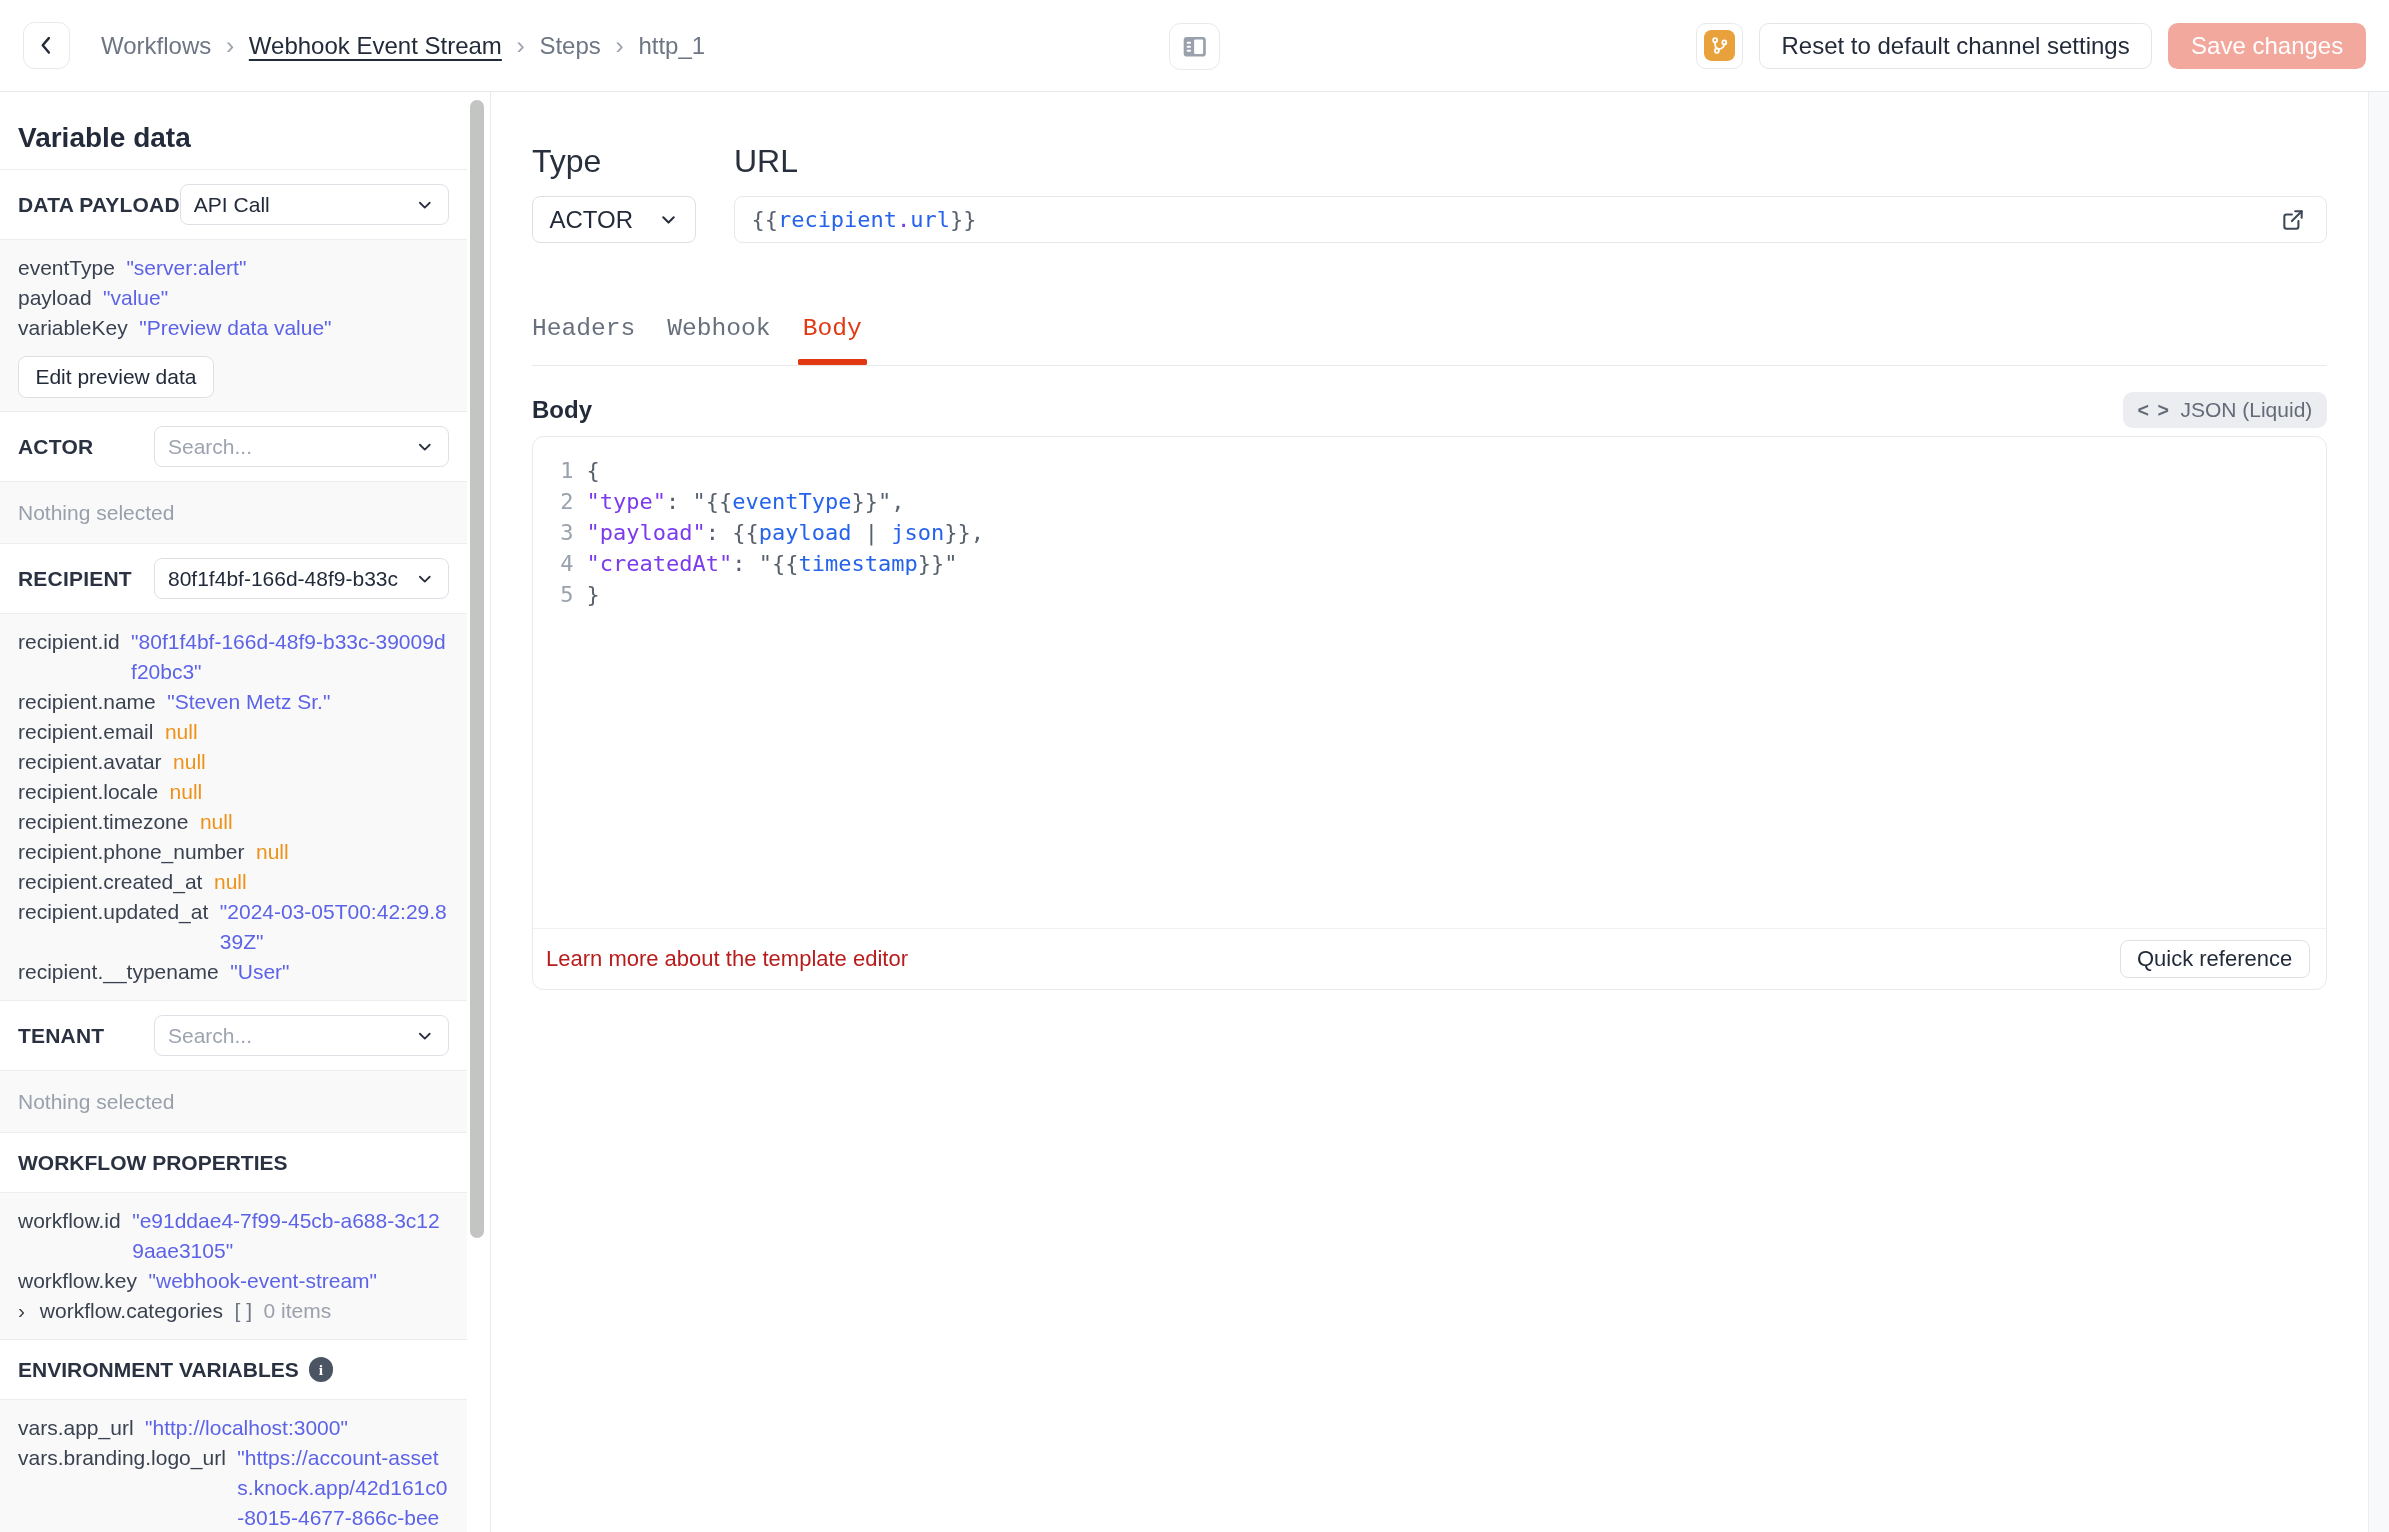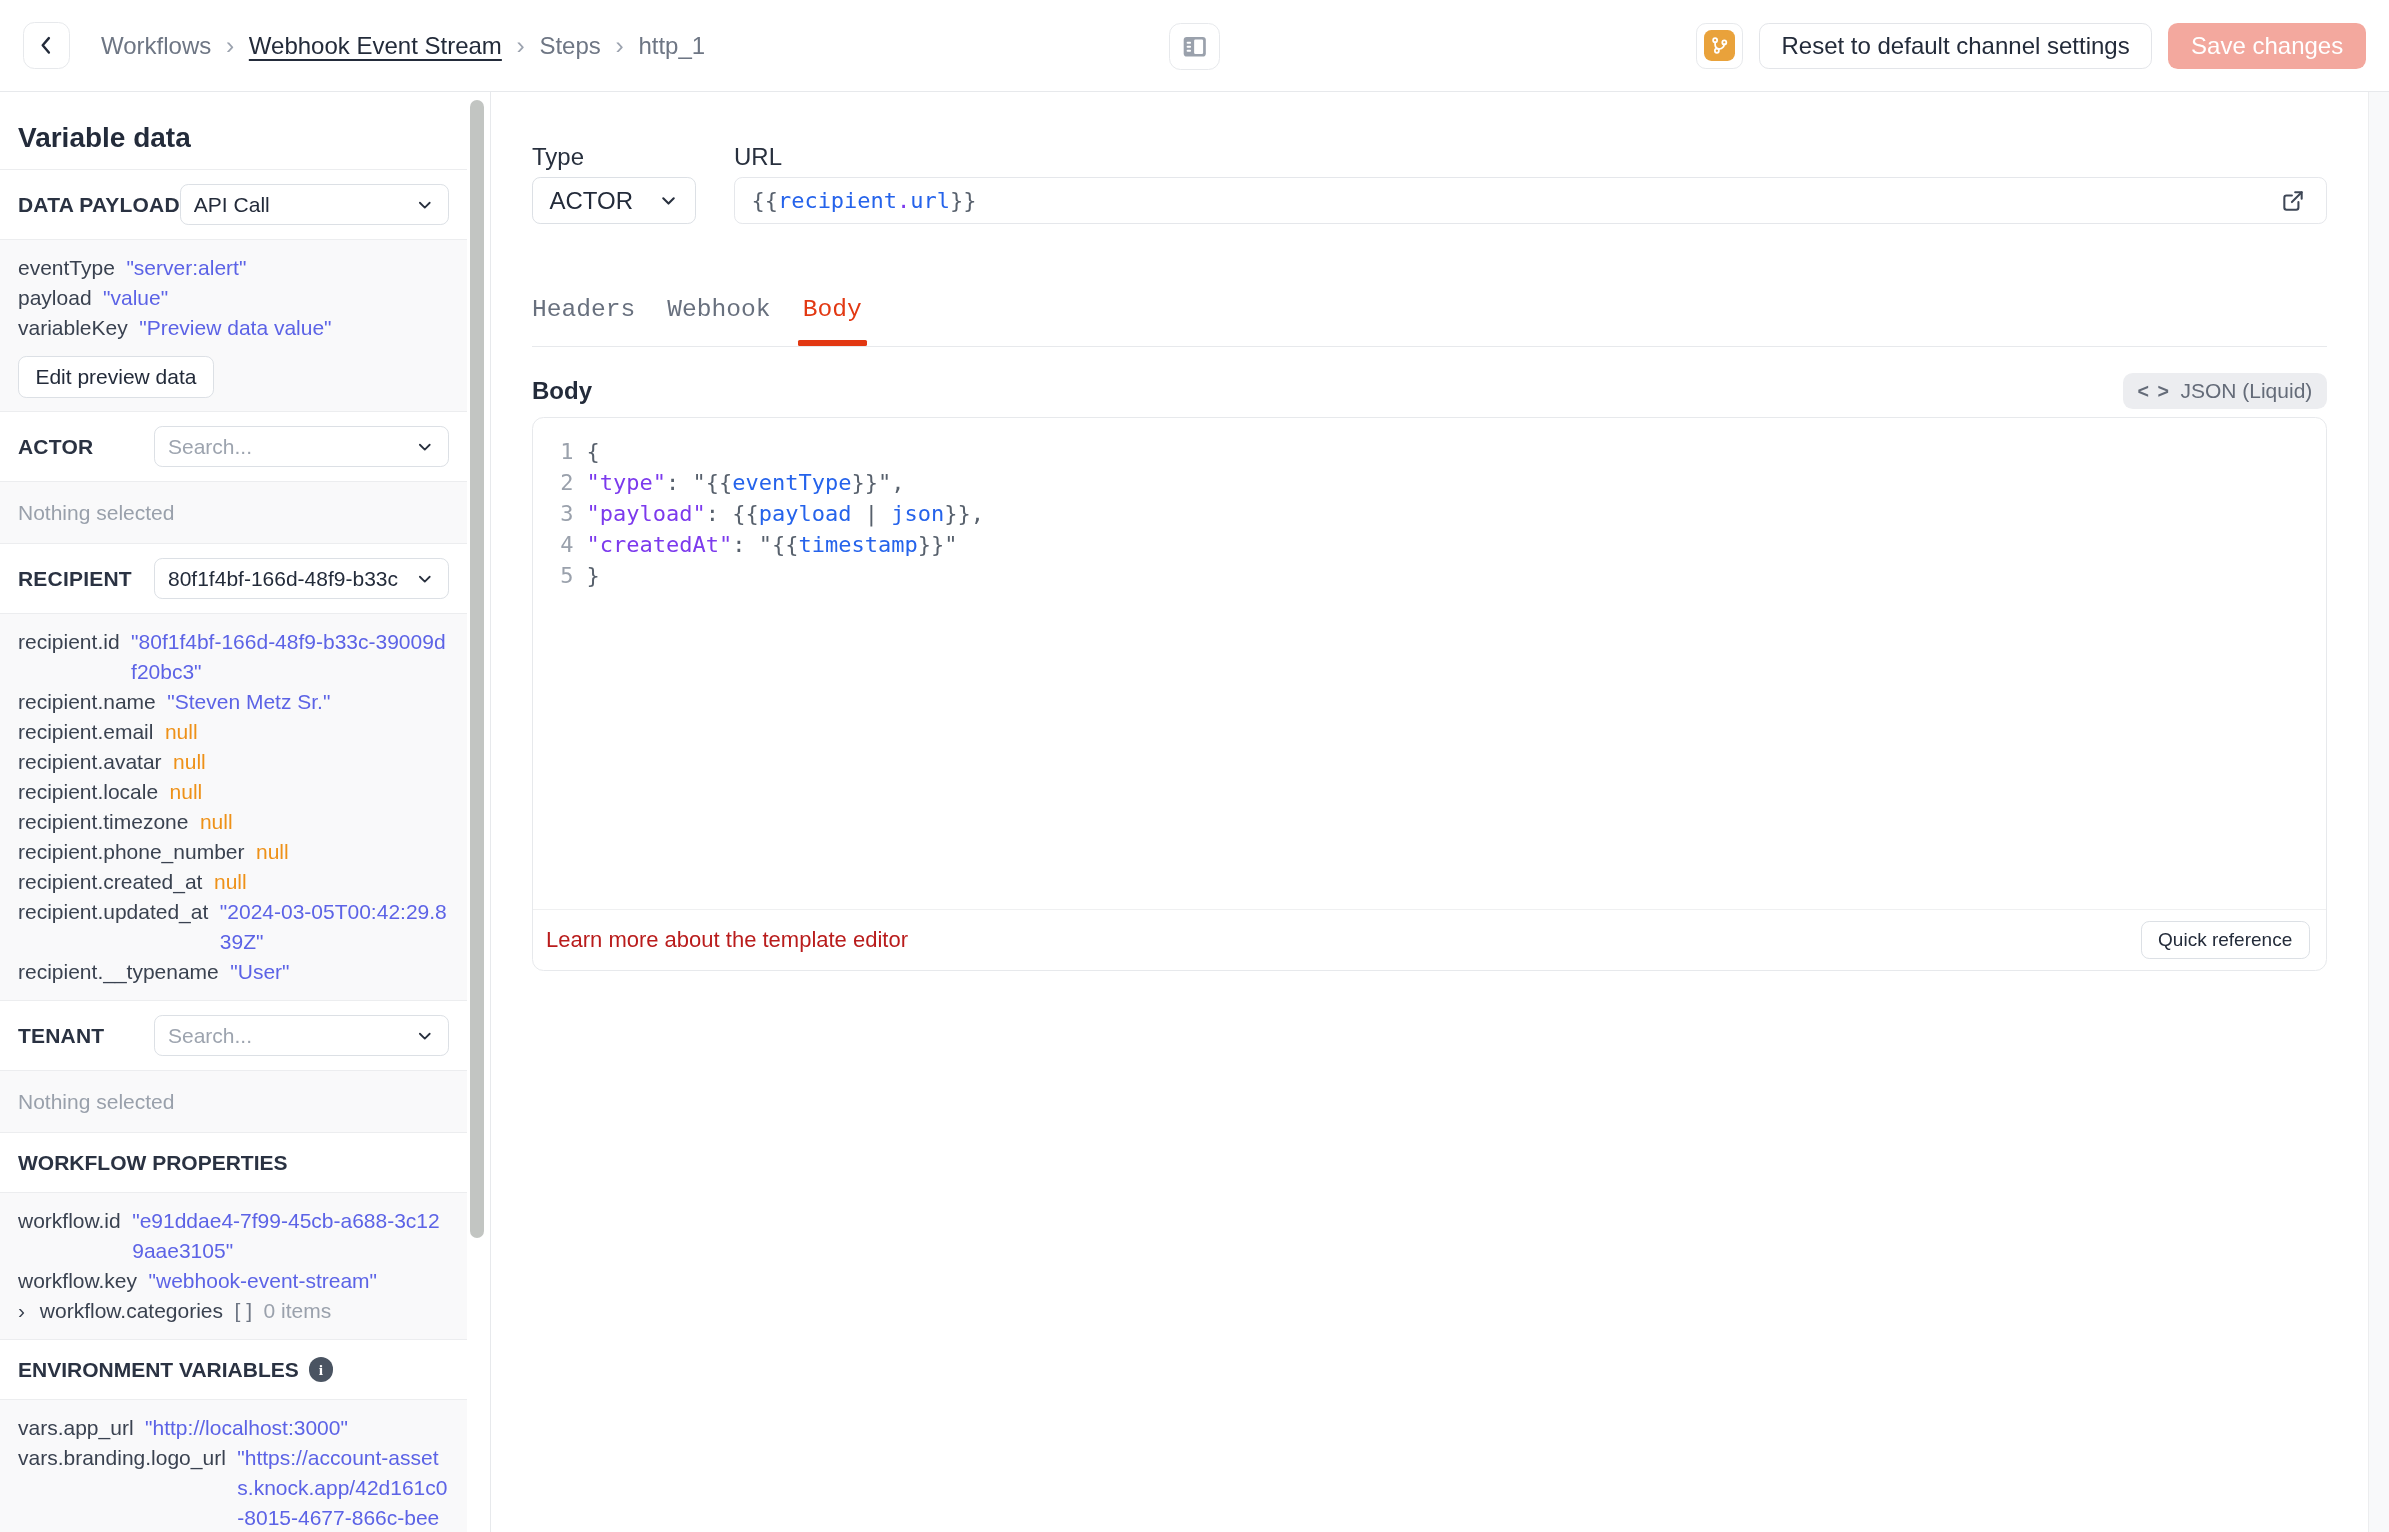--- a/index.html
+++ b/index.html
@@ -48,21 +48,21 @@
   .sb-header { height:59px; display:flex; align-items:center; gap:9.8px; padding:0 18px; font-size:21px; font-weight:600; color:#2A3242; background:#fff; }
   .cat-row { cursor:pointer; }
   .cat-chevron { color:#3A4250; font-size:21px; margin-right:3.3px; }
   .info-dot { width:24.6px; height:24.6px; border-radius:50%; background:#4A5462; color:#fff; display:inline-flex; align-items:center; justify-content:center; font-size:15.6px; font-weight:700; font-family:"Liberation Serif", serif; }
 
   
   .main { flex:1; position:relative; background:#fff; min-width:0; }
   .right-gutter { position:absolute; right:0; top:0; bottom:0; width:21px; background:#F8F9FA; border-left:1.6px solid #ECEDEF; }
   .main-inner { padding:51px 62px 0 41px; }
   .field-row { display:flex; gap:38px; }
-  .field-label { font-size:24px; font-weight:500; color:#28303E; margin-bottom:6px; }
+  .field-label { font-size:32px; font-weight:500; color:#28303E; margin-bottom:16px; }
   .type-select { width:164px; height:47px; border:1.6px solid #DCE0E5; border-radius:8.2px; display:flex; align-items:center; justify-content:space-between; padding:0 16.4px; font-size:24px; color:#232B3A; cursor:pointer; background:#fff; }
   .url-field { flex:1; min-width:0; }
   .url-input { height:47px; border:1.6px solid #E5E7EB; border-radius:8.2px; display:flex; align-items:center; padding:0 16.4px; background:#fff; }
   .mono { font-family:"DejaVu Sans Mono", monospace; }
   .url-text { font-size:22px; flex:1; }
   .tk-pl { color:#57606C; }
   .tk-var { color:#2563EB; }
   .tk-dot { color:#7C3AED; }
   .tk-key { color:#7C3AED; }
   .ext-link { width:33px; height:33px; display:flex; align-items:center; justify-content:center; cursor:pointer; }
@@ -76,21 +76,21 @@
   .body-title { font-size:24px; font-weight:600; color:#232B3A; }
   .lang-badge { background:#ECEDF0; border-radius:9.8px; height:36px; display:flex; align-items:center; gap:9.8px; padding:0 14.7px; font-size:21px; color:#646B78; }
   .badge-code { font-size:19.6px; letter-spacing:1.6px; color:#646B78; font-weight:600; }
 
   .editor-card { margin-top:8.2px; border:1.6px solid #E7E9EC; border-radius:11.5px; background:#fff; overflow:hidden; }
   .code-area { height:491px; padding:18px 19.6px 0; cursor:text; }
   .cl { display:flex; font-size:22px; line-height:31px; }
   .ln { width:21px; text-align:right; color:#9AA1AC; margin-right:13px; flex-shrink:0; }
   .editor-footer { border-top:1.6px solid #EFF0F1; height:61px; display:flex; align-items:center; justify-content:space-between; padding:0 16.4px 0 13px; }
   .learn-link { font-size:22px; color:#b91c1c; cursor:pointer; }
-  .quick-ref { height:38px; border:1.6px solid #DCE0E5; border-radius:8.2px; background:#fff; padding:0 16.4px; font-size:19px; font-weight:500; color:#232B3A; display:flex; align-items:center; cursor:pointer; font-family:inherit; }
+  .quick-ref { height:38px; border:1.6px solid #DCE0E5; border-radius:8.2px; background:#fff; padding:0 16.4px; font-size:22px; font-weight:500; color:#232B3A; display:flex; align-items:center; cursor:pointer; font-family:inherit; }
 
   svg { display:block; }
 </style>
 </head>
 <body>
 
 <div class="app">
 
   <div class="topbar">
     <div class="back-btn">

